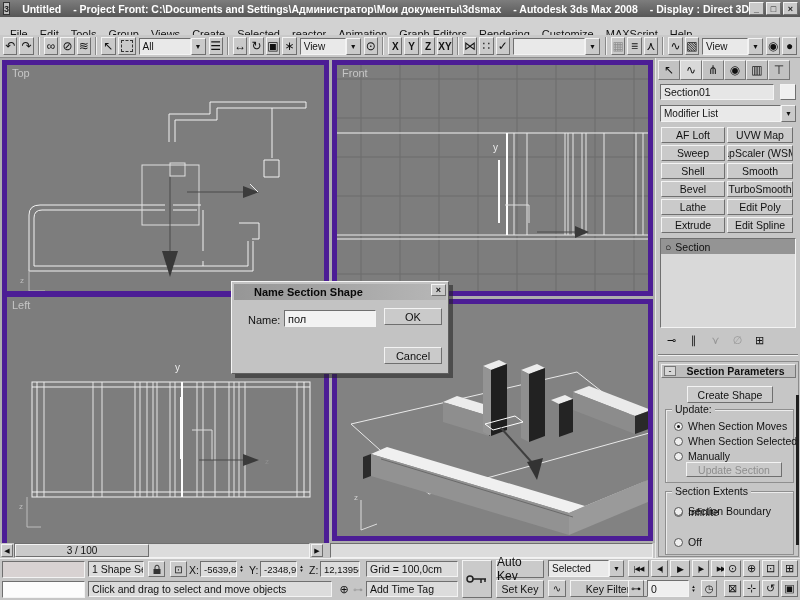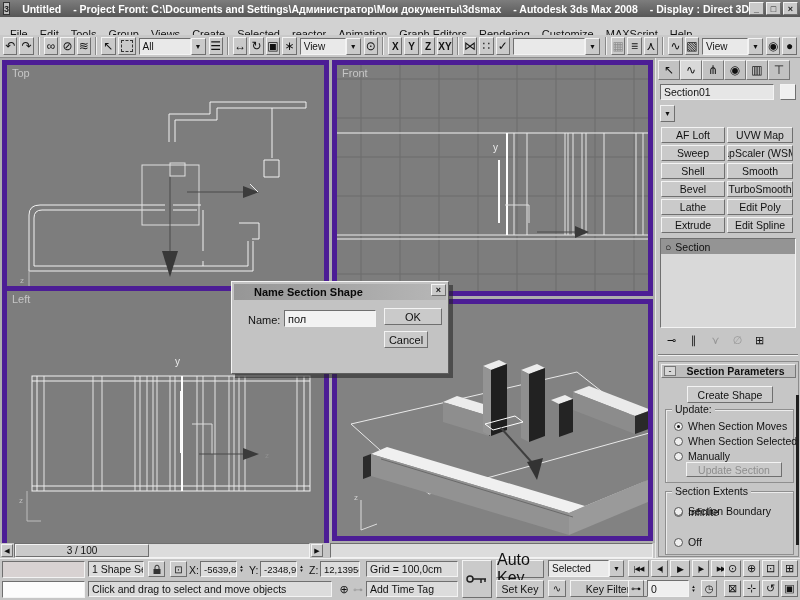--- a/index.html
+++ b/index.html
@@ -70,21 +70,21 @@
   .upd-btn { position:absolute; left:20px; top:52px; width:96px; height:15px; font-size:10.5px; color:#8e8e8e; }
   .pscroll { position:absolute; right:1px; top:337px; width:3px; height:150px; background:#1f1f1f; }
 
   
   .dialog { left:231px; top:281px; width:218px; height:93px; background:#c3c3c3; border:1px solid; border-color:#f5f5f5 #5f5f5f #5f5f5f #f5f5f5; box-shadow:4px 4px 0 rgba(35,35,35,0.55); z-index:50; }
   .dlg-title { position:absolute; left:2px; top:2px; right:2px; height:16px; background:linear-gradient(90deg,#969696,#b7b7b7); display:flex; align-items:center; font-weight:bold; font-size:11px; padding-left:20px; color:#0a0a0a; }
   .dlg-x { position:absolute; right:2px; top:2px; width:15px; height:12px; font-size:9px; font-weight:bold; }
   .dlg-label { position:absolute; left:16px; top:32px; font-size:11px; }
   .dlg-input { position:absolute; left:52px; top:28px; width:92px; height:17px; background:#f2f2f2; padding:2px 3px; font-size:11px; }
   .dlg-ok { position:absolute; left:152px; top:26px; width:58px; height:17px; font-size:11px; }
-  .dlg-cancel { position:absolute; left:152px; top:49px; width:44px; height:17px; font-size:11px; }
+  .dlg-cancel { position:absolute; left:152px; top:65px; width:58px; height:17px; font-size:11px; }
 
   
   .timerow { left:0; top:543px; width:655px; height:15px; background:#c6c6c6; }
   .ts-arrow { position:absolute; width:12px; height:13px; top:1px; font-size:7px; }
   .ts-track { position:absolute; left:14px; top:0; width:296px; height:15px; }
   .ts-handle { position:absolute; left:15px; top:1px; width:134px; height:13px; font-size:10px; }
   .trackbar { position:absolute; left:330px; top:0; width:323px; height:15px; }
 
   
   .statusbar { left:0; top:558px; width:800px; height:42px; background:var(--chrome,#c6c6c6); border-top:1px solid #efefef; }
@@ -239,21 +239,21 @@
         <line x1="170" y1="68" x2="170" y2="170" stroke="#ffffff" stroke-width="2"></line>
         <line x1="162" y1="95" x2="162" y2="158" stroke="#fafafa" stroke-width="2"></line>
         <path d="M168,140 H192 V158" stroke="#dddddd" fill="none"></path>
         <text x="156" y="86" font-size="10" fill="#ececec">y</text>
         <line x1="200" y1="167" x2="238" y2="167" stroke="#4a4a4a"></line>
         <polygon points="238,161 252,167 238,173" fill="#3a3a3a"></polygon>
         <text x="10" y="228" font-size="8" fill="#b5b5b5">z</text>
       </svg>
     </div>
 
-    <div class="abs vp" style="left:2px;top:228px;width:327px;height:292px;">
+    <div class="abs vp" style="left:2px;top:234px;width:327px;height:292px;">
       <span class="vp-label">Left</span>
       <svg width="327" height="242" viewBox="0 0 327 242">
         <g stroke="#f2f2f2" fill="none">
           <rect x="25" y="85" width="278" height="115"></rect>
           <path d="M25,90 H303 M25,195 H303 M30,85 V200 M297,85 V200"></path>
         </g>
         <g stroke="#e6e6e6">
           <path d="M37,85 V200 M86,85 V200 M95,85 V200 M128,85 V200 M133,85 V200 M140,85 V200 M146,85 V200 M150,85 V200 M163,85 V200 M168,85 V200 M190,85 V200 M196,85 V200 M208,85 V200 M222,85 V200 M227,85 V200 M232,85 V200 M238,85 V200 M290,85 V200"></path>
         </g>
         <line x1="175" y1="85" x2="175" y2="200" stroke="#ffffff" stroke-width="2"></line>
@@ -318,20 +318,21 @@
       <span class="ptab ctr">↖</span>
       <span class="ptab ctr on">∿</span>
       <span class="ptab ctr">⋔</span>
       <span class="ptab ctr">◉</span>
       <span class="ptab ctr">▥</span>
       <span class="ptab ctr">⊤</span>
     </div>
     <div class="pname sunken nowrap">Section01</div>
     <div class="pswatch raised"></div>
     <div class="modlist">
+      <span class="dd-val">Modifier List</span>
       <span class="dd-btn raised ctr" style="font-size:7px">▼</span>
     </div>
     <div class="mgrid">
       <div class="mbtn raised">AF Loft</div>
       <div class="mbtn raised">UVW Map</div>
       <div class="mbtn raised">Sweep</div>
       <div class="mbtn raised">apScaler (WSM</div>
       <div class="mbtn raised">Shell</div>
       <div class="mbtn raised">Smooth</div>
       <div class="mbtn raised">Bevel</div>
@@ -442,21 +443,21 @@
 
     <span class="sb sunken fld" style="left:366px;top:2px;width:92px;height:16px;">Grid = 100,0cm</span>
 
     <span class="sb raised ctr" style="left:462px;top:1px;width:30px;height:38px;">
       <svg width="22" height="12" viewBox="0 0 22 12">
           <circle cx="4" cy="6" r="3" fill="none" stroke="#222" stroke-width="1.5"></circle>
           <line x1="7" y1="6" x2="20" y2="6" stroke="#222" stroke-width="1.5"></line>
           <path d="M15,6 V10 M19,6 V9" stroke="#222" stroke-width="1.5"></path>
         </svg>
     </span>
-    <span class="sb raised ctr" style="left:496px;top:1px;width:48px;height:18px;font-size:16px;">Auto Key</span>
+    <span class="sb raised ctr" style="left:496px;top:1px;width:48px;height:18px;font-size:12px;">Auto Key</span>
     <span class="sb raised ctr" style="left:496px;top:21px;width:48px;height:18px;font-size:10.5px;">Set Key</span>
     <span class="sb" style="left:548px;top:1px;width:76px;height:17px;display:flex;">
       <span class="dd-val" style="flex:1;">Selected</span>
       <span class="dd-btn raised ctr">▼</span>
     </span>
     <span class="sb raised ctr" style="left:548px;top:21px;width:18px;height:17px;font-size:10px;">∿</span>
     <span class="sb raised ctr" style="left:570px;top:21px;width:90px;height:17px;font-size:10.5px;">Key Filters...</span>
 
     <span class="sb raised ct ctr pb" style="left:628px;top:1px;width:21px;height:17px;">|◀◀</span>
     <span class="sb raised ctr pb" style="left:651px;top:1px;width:17px;height:17px;">◀|</span>

